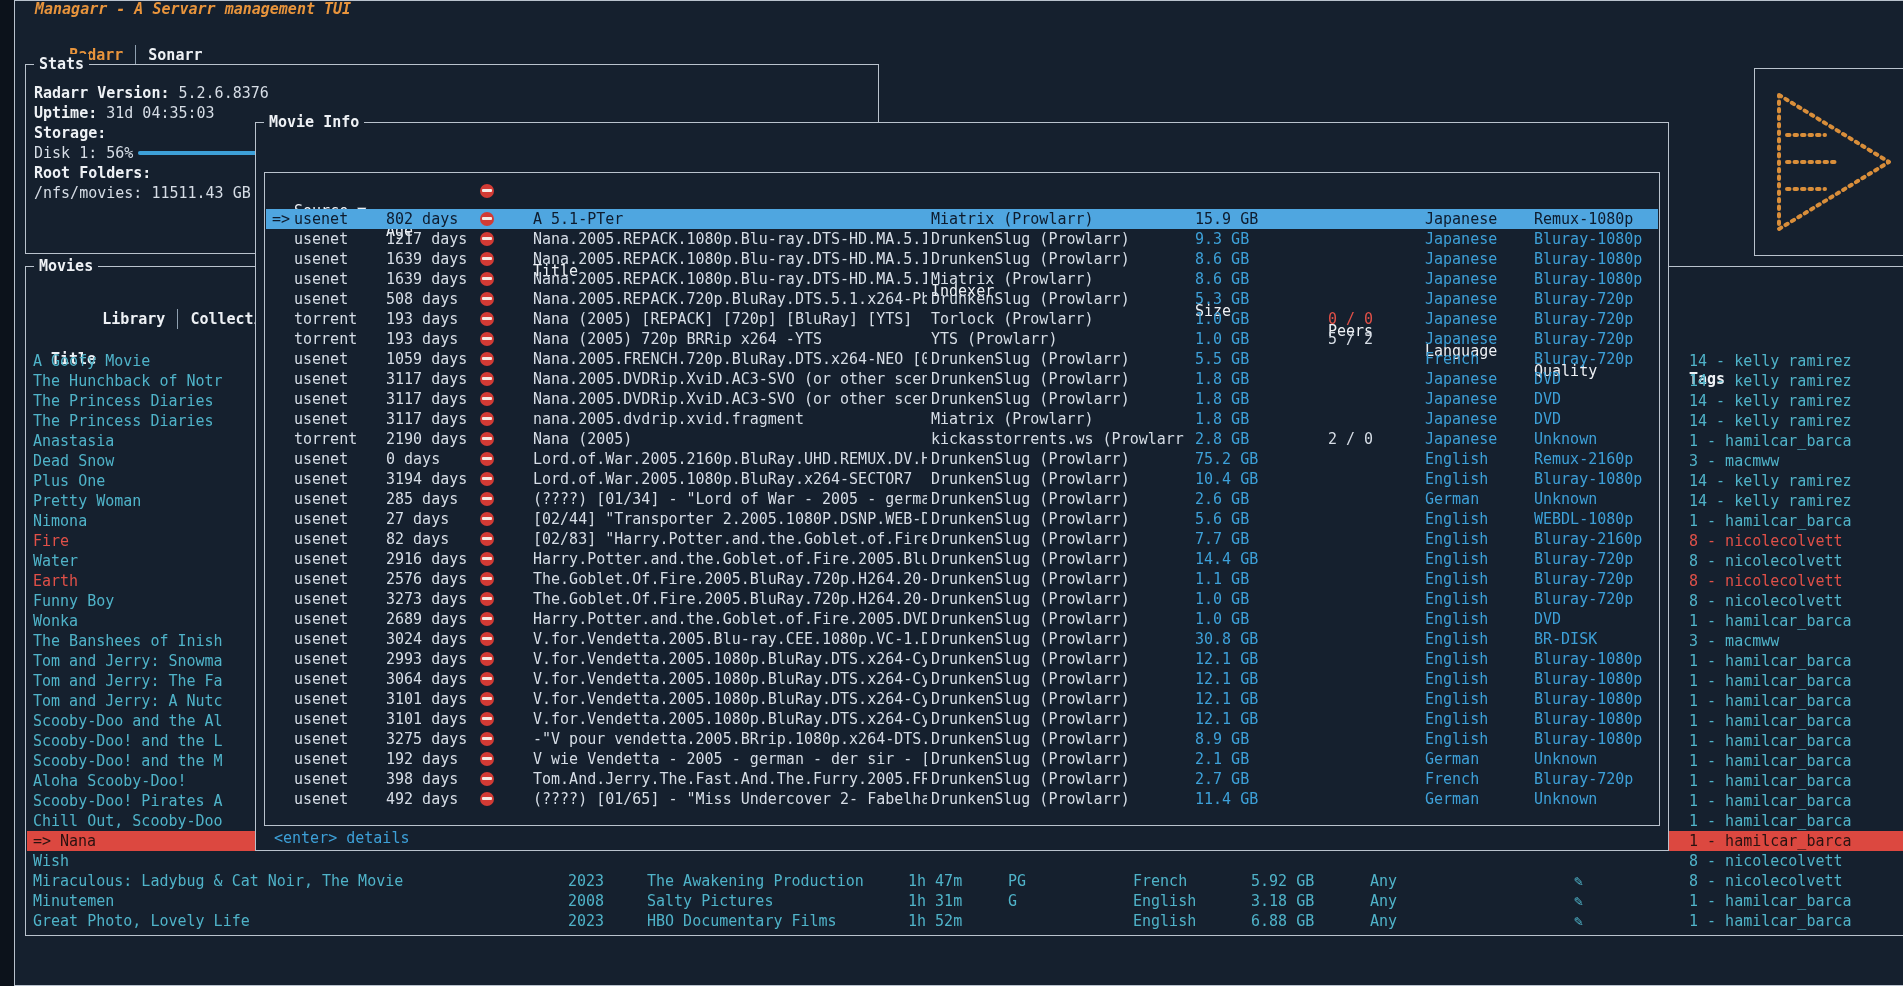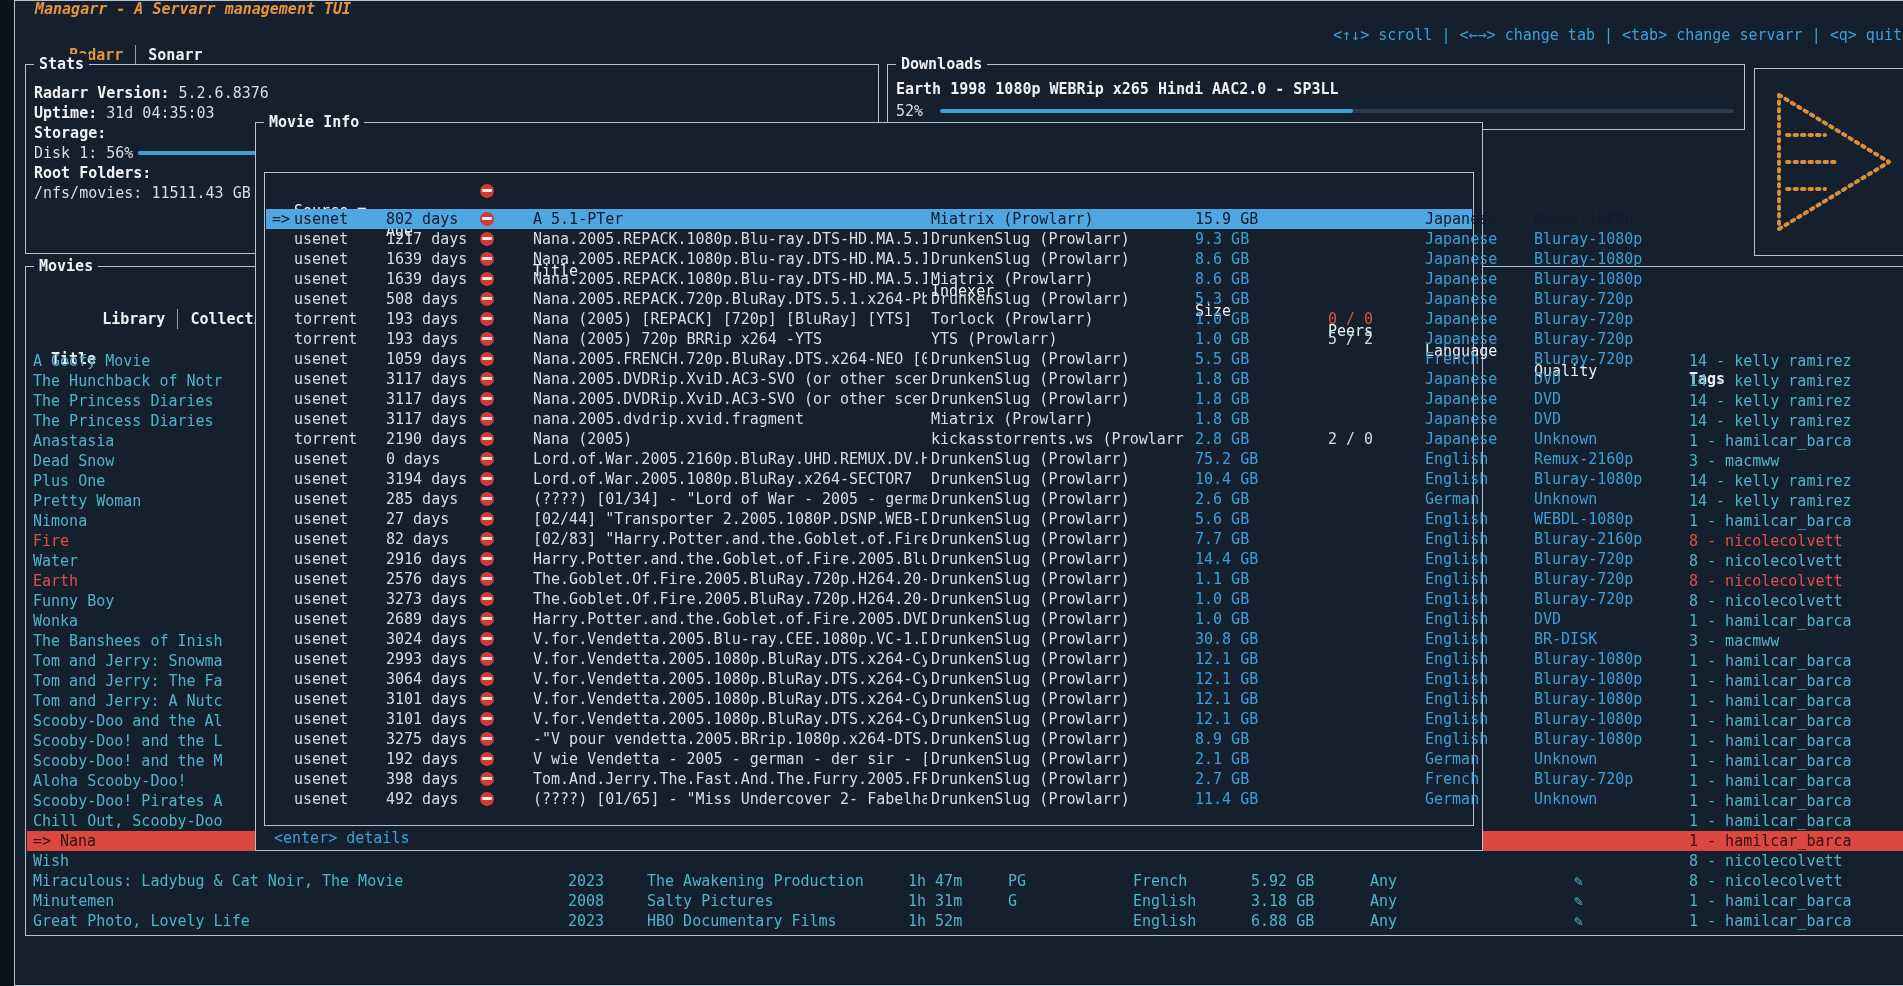--- a/index.html
+++ b/index.html
@@ -54,21 +54,21 @@
   .movrow.sel{background:var(--sel_red)}
   .movrow.sel span{color:var(--sel_dark_red)!important}
   .m-mark{left:6px}
   .m-title{left:6px;width:530px}
   .m-title.shifted{left:33px}
   .m-year{left:541px}.m-studio{left:620px;width:255px}.m-runtime{left:881px}
   .m-cert{left:981px}.m-lang{left:1106px}.m-size{left:1224px}.m-profile{left:1343px}
   .m-icon{left:1547px}.m-tag{left:1662px;width:218px}
 
   
-  #modal{left:240px;top:121px;width:1228px;height:729px;z-index:10}
+  #modal{left:240px;top:121px;width:1414px;height:729px;z-index:10}
   .modal-tabs{position:absolute;top:22px;left:10px}
   .modal-tabs .tab{display:inline-block;padding:0 12px;border-right:1px solid var(--dim)}
   .modal-tabs .tab:last-child{border-right:none}
   .modal-keys{position:absolute;top:22px;right:12px}
   #mtable{position:absolute;left:8px;top:49px;right:8px;bottom:24px;border:1px solid var(--border)}
   .mt-head{position:absolute;top:8px;left:1px;right:1px;height:20px}
   .mt-head span{position:absolute;font-weight:normal;color:var(--bright)}
   .release-rows{position:absolute;top:36px;left:1px;right:1px}
   .mrow{position:relative;height:20px;color:var(--text)}
   .mrow span{position:absolute;white-space:pre;overflow:hidden}
@@ -94,41 +94,34 @@
 </head>
 <body>
 
 <div class="screen">
 
   <div class="app-title">Managarr - A Servarr management TUI</div>
 
   <div class="servarr-tabs">
     <span class="tab orange">Radarr</span><span class="tab bright">Sonarr</span>
   </div>
-  <div class="top-keys keys">&lt;↑↓&gt; scroll | &lt;←→&gt; change tab | &lt;tab&gt; change servarr | &lt;q&gt; quit</div>
 
   
   <div class="panel" id="stats">
     <div class="ptitle">Stats</div>
     <div class="sline" style="top:18px"><span class="bright">Radarr Version:</span> <span>5.2.6.8376</span></div>
     <div class="sline" style="top:38px"><span class="bright">Uptime:</span> <span>31d 04:35:03</span></div>
     <div class="sline" style="top:58px"><span class="bright">Storage:</span></div>
     <div class="sline" style="top:78px"><span>Disk 1: 56%</span></div>
     <div class="gauge" style="left:112px;top:86px;right:10px"><i style="width: 56%;"></i></div>
     <div class="sline" style="top:98px"><span class="bright">Root Folders:</span></div>
     <div class="sline" style="top:118px"><span>/nfs/movies: 11511.43 GB</span></div>
   </div>
 
   
-  <div class="panel" id="downloads">
-    <div class="ptitle">Downloads</div>
-    <div class="sline bright" style="top:14px">Earth 1998 1080p WEBRip x265 Hindi AAC2.0 - SP3LL</div>
-    <div class="sline" style="top:36px">52%</div>
-    <div class="gauge" style="left:52px;top:44px;right:10px"><i style="width: 52%;"></i></div>
-  </div>
 
   
   <div class="panel" id="logo">
     <svg width="130" height="150" style="position:absolute;left:12px;top:18px">
       <g fill="none" stroke="#d98e3a" stroke-width="4" stroke-dasharray="2.5 5" stroke-linecap="round" stroke-linejoin="round">
         <polygon points="12,8 122,75 12,142"></polygon>
         <line x1="20" y1="48" x2="58" y2="48"></line>
         <line x1="20" y1="75" x2="72" y2="75"></line>
         <line x1="20" y1="102" x2="58" y2="102"></line>
       </g>

